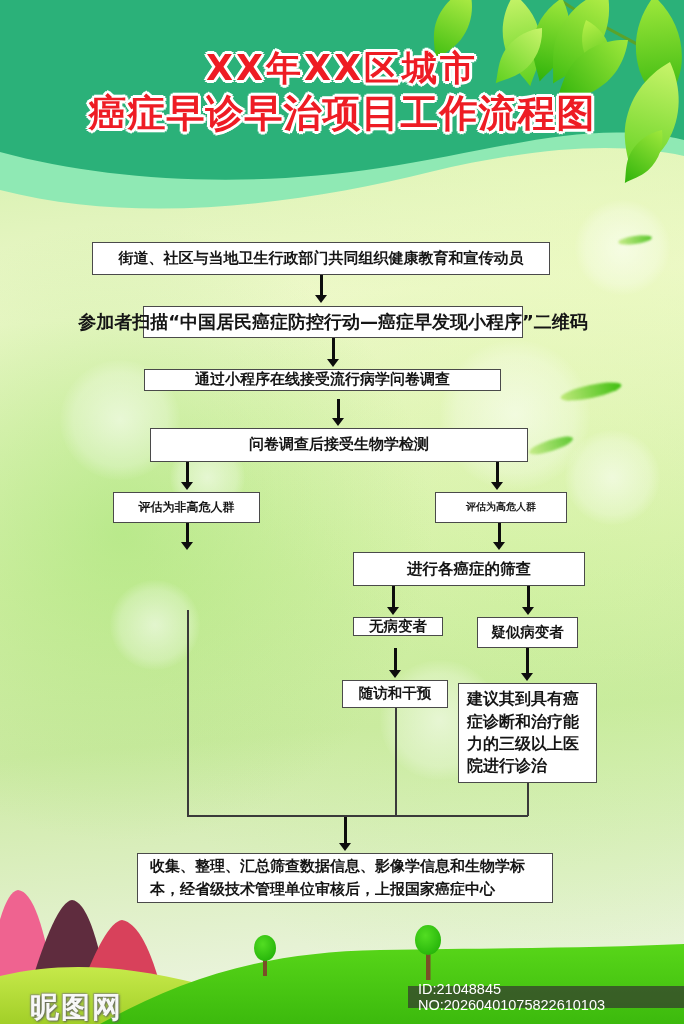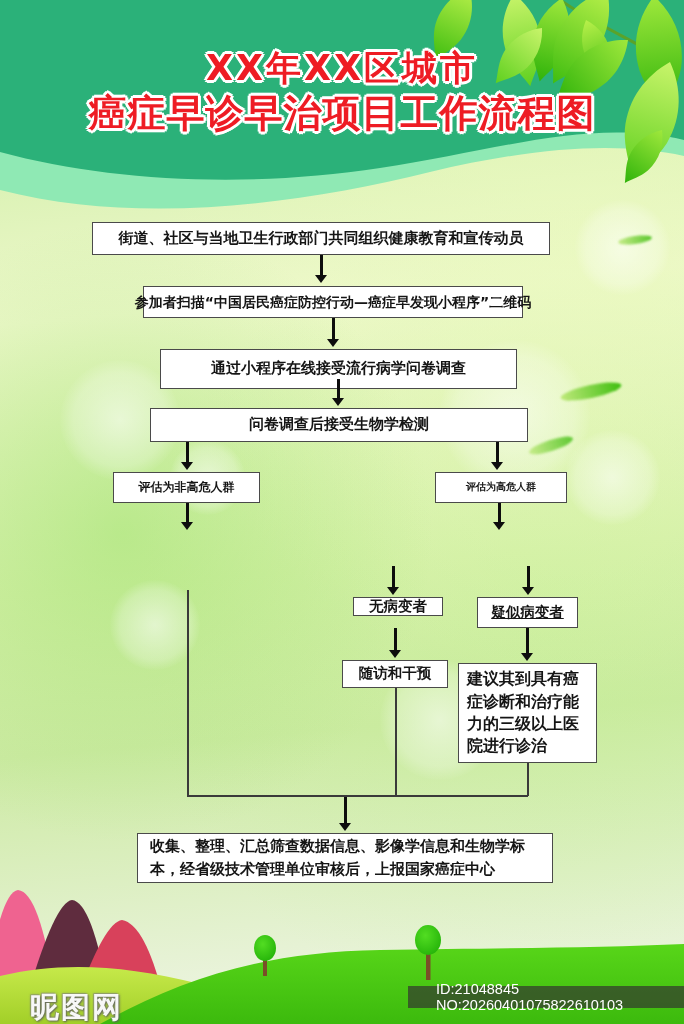--- a/index.html
+++ b/index.html
@@ -16,40 +16,40 @@
     background:radial-gradient(circle,rgba(255,255,255,0.55) 0%,rgba(255,255,255,0.25) 55%,rgba(255,255,255,0) 72%);}
   .fleaf{position:absolute;border-radius:50%;z-index:1;filter:blur(1px);
     background:linear-gradient(90deg,#bfe97a,#3fbe10);}
   .hdr-svg{position:absolute;top:0;left:0;z-index:2;}
   .leaves-svg{position:absolute;top:0;right:0;z-index:3;}
   .title{position:absolute;top:46px;left:0;width:684px;z-index:4;text-align:center;
     color:var(--title-red,#ee1c24);font-weight:800;
     text-shadow:-2px -2px 0 #fff,2px -2px 0 #fff,-2px 2px 0 #fff,2px 2px 0 #fff,0 -3px 0 #fff,0 3px 0 #fff,-3px 0 0 #fff,3px 0 0 #fff;}
   .title .l1{font-size:35px;line-height:44px;letter-spacing:3px;}
   .title .l2{font-size:38px;line-height:46px;letter-spacing:1px;}
-  .flow{position:absolute;inset:0;z-index:2;}
+  .flow{position:absolute;inset:0;z-index:2;margin-top:20px;}
   .box{position:absolute;background:#fff;border:1px solid #4a4a4a;color:#151515;font-weight:700;
     display:flex;align-items:center;justify-content:center;text-align:center;
     box-sizing:border-box;line-height:1.45;}
   .pre{white-space:pre-line;}
   .al{justify-content:flex-start;text-align:left;}
   .arr{position:absolute;width:3px;background:#0d0d0d;}
   .arr::after{content:"";position:absolute;left:50%;transform:translateX(-50%);bottom:-8px;
     border:6px solid transparent;border-top:8px solid #0d0d0d;border-bottom:0;}
   .cv{position:absolute;width:1.5px;background:#3a3a3a;}
   .ch{position:absolute;height:1.5px;background:#3a3a3a;}
   .ftr-svg{position:absolute;left:0;bottom:0;z-index:2;}
   .wm{position:absolute;left:30px;top:988px;z-index:5;display:flex;align-items:baseline;gap:10px;
     color:rgba(255,255,255,0.95);font-weight:800;
     text-shadow:1px 1px 2px rgba(90,90,90,0.85),-1px -1px 1px rgba(130,130,130,0.6),0 0 3px rgba(120,120,120,0.6);}
   .wm .site{font-size:29px;letter-spacing:2px;}
   .wm .url{font-size:27px;letter-spacing:1px;}
   .idbar{position:absolute;left:408px;top:986px;width:276px;height:22px;z-index:5;
     background:rgba(52,66,44,0.78);color:#fff;font-size:14.5px;
-    display:flex;align-items:center;padding-left:28px;box-sizing:border-box;
+    display:flex;align-items:center;padding-left:10px;box-sizing:border-box;
     font-family:"Liberation Sans","DejaVu Sans",sans-serif;}
 </style>
 </head>
 <body>
 
 <div class="poster">
 
   <div class="bub" style="left:60px;top:360px;width:120px;height:120px;"></div>
   <div class="bub" style="left:170px;top:440px;width:75px;height:75px;"></div>
   <div class="bub" style="left:440px;top:340px;width:150px;height:150px;"></div>
@@ -96,27 +96,28 @@
     <use href="#leaf" transform="translate(248,130) rotate(35) scale(0.9)" fill="url(#lg2)"></use>
   </svg>
 
   <div class="title">
     <div class="l1">XX年XX区城市</div>
     <div class="l2">癌症早诊早治项目工作流程图</div>
   </div>
 
   <div class="flow">
     <div class="box" style="left:92px;top:222px;width:458px;height:33px;font-size:15px;white-space:nowrap;">街道、社区与当地卫生行政部门共同组织健康教育和宣传动员</div>
-    <div class="box" style="left:143px;top:286px;width:380px;height:32px;font-size:14px;white-space:nowrap;">参加者扫描“中国居民癌症防控行动—癌症早发现小程序”二维码</div>
-    <div class="box" style="left:160px;top:349px;width:357px;height:40px;font-size:15px;">通过小程序在线接受流行病学问卷调查</div>
+    <div class="box" style="left:143px;top:286px;width:380px;height:32px;font-size:18px;white-space:nowrap;">参加者扫描“中国居民癌症防控行动—癌症早发现小程序”二维码</div>
+    <div class="box" style="left:144px;top:349px;width:357px;height:22px;font-size:15px;">通过小程序在线接受流行病学问卷调查</div>
     <div class="box" style="left:150px;top:408px;width:378px;height:34px;font-size:15px;">问卷调查后接受生物学检测</div>
     <div class="box" style="left:113px;top:472px;width:147px;height:31px;font-size:12px;">评估为非高危人群</div>
     <div class="box" style="left:435px;top:472px;width:132px;height:31px;font-size:10px;">评估为高危人群</div>
+    <div class="box" style="left:353px;top:532px;width:232px;height:34px;font-size:15.5px;">进行各癌症的筛查</div>
     <div class="box" style="left:353px;top:597px;width:90px;height:19px;font-size:14.5px;">无病变者</div>
-    <div class="box" style="left:477px;top:597px;width:101px;height:31px;font-size:14.5px;text-decoration:underline;">疑似病变者</div>
+    <div class="box" style="left:477px;top:597px;width:101px;height:31px;font-size:14.5px;">疑似病变者</div>
     <div class="box" style="left:342px;top:660px;width:106px;height:28px;font-size:14.5px;">随访和干预</div>
     <div class="box pre al" style="left:458px;top:663px;width:139px;height:100px;font-size:16px;padding:22px 8px;line-height:1.4;">建议其到具有癌
 症诊断和治疗能
 力的三级以上医
 院进行诊治</div>
     <div class="box pre al" style="left:137px;top:833px;width:416px;height:50px;font-size:15px;padding:4px 12px;line-height:1.55;">收集、整理、汇总筛查数据信息、影像学信息和生物学标
 本，经省级技术管理单位审核后，上报国家癌症中心</div>
 
     <div class="arr" style="left:319.5px;top:255px;height:20px;"></div>
     <div class="arr" style="left:331.5px;top:318px;height:21px;"></div>

